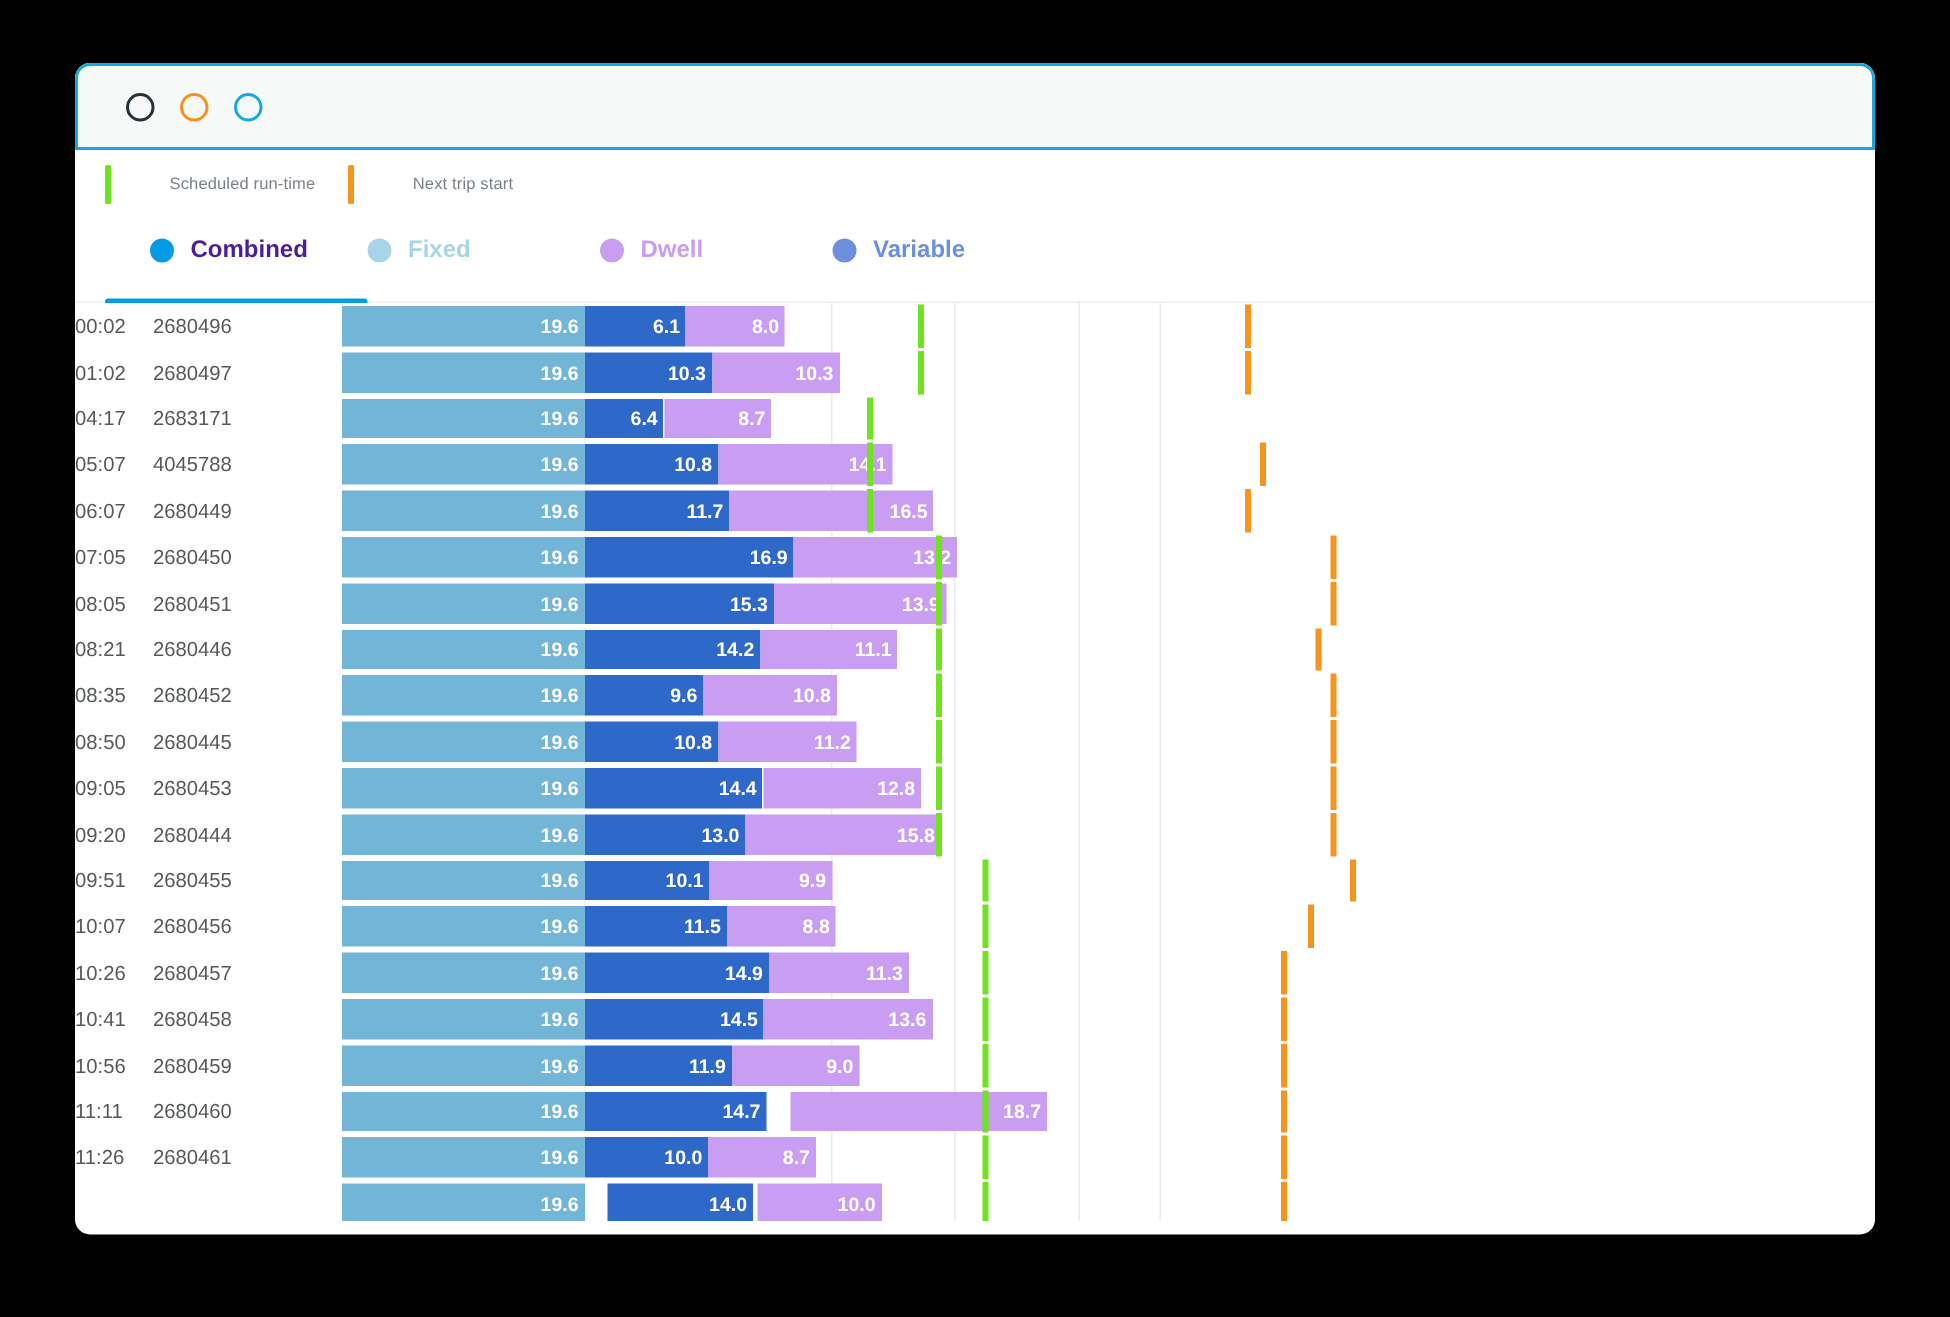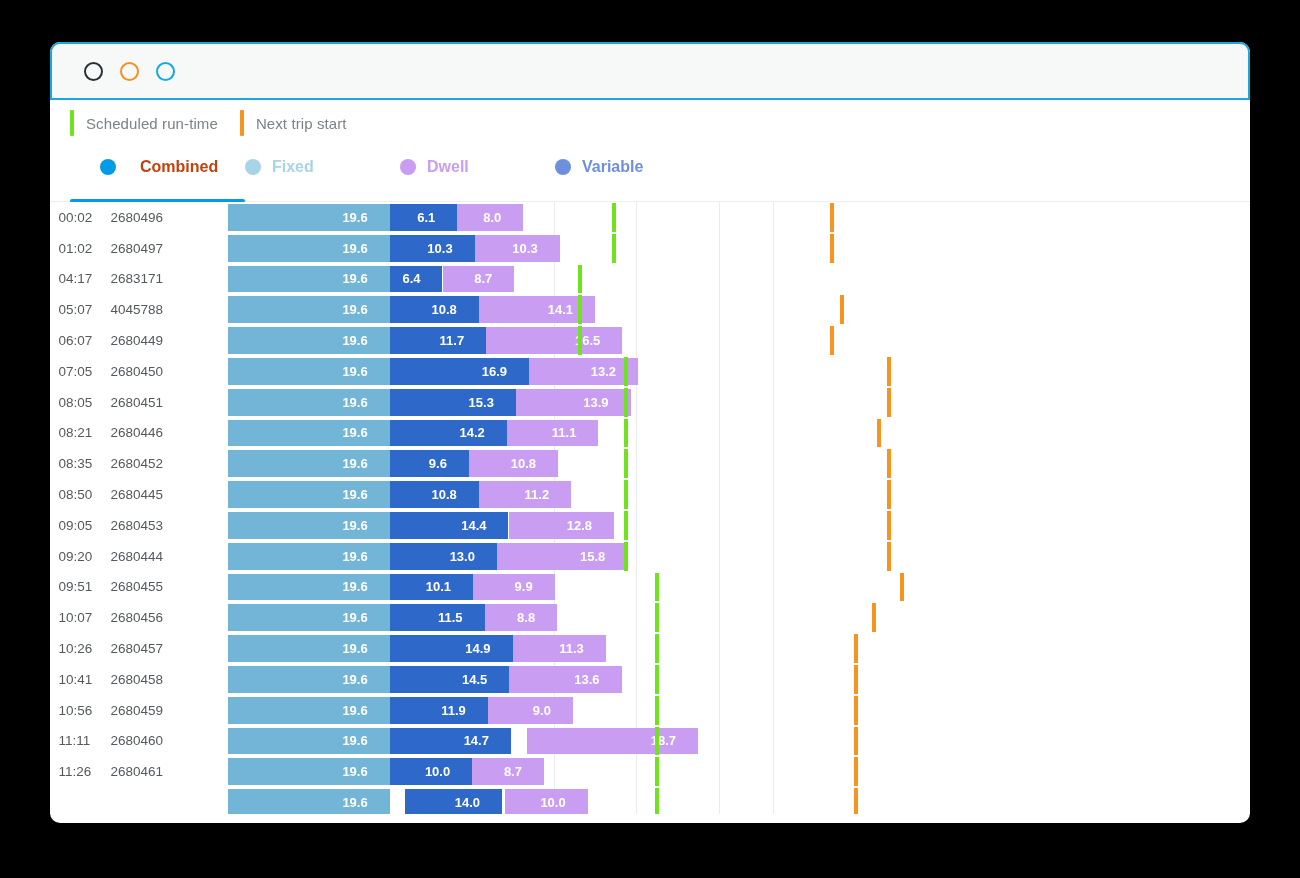--- a/index.html
+++ b/index.html
@@ -53,25 +53,26 @@
     gap: 0;
   }
   .legend-item { display:flex; align-items:center; }
   .legend-bar {
     width: 4px; height: 26px; border-radius: 1px;
     margin-right: 12px;
   }
   .legend-bar.green  { background:#6fe31d; }
   .legend-bar.orange { background:#f7941e; }
   .legend-label {
-    font-size: 15px;
+    font-size: 11px;
     color: #7b8288;
     letter-spacing: .1px;
     margin-right: 22px;
     white-space: nowrap;
+    margin-left: 27px;
   }
 
   
   .tabs {
     display: flex;
     align-items: flex-end;
     height: 56px;
     padding-left: 20px;
     border-bottom: 1.5px solid #eceff1;
     position: relative;
@@ -82,21 +83,21 @@
     height: 100%;
     padding: 0 0 14px 0;
     width: 155px;
     justify-content: flex-start;
     cursor: pointer;
     position: relative;
   }
   .tab:first-child { padding-left: 30px; width:175px; }
   .tab-dot { width: 16px; height: 16px; border-radius: 50%; flex:none; }
   .tab-label { font-size: 16px; font-weight: 700; white-space: nowrap; }
-  .tab.active .tab-label { color: #c2410c; margin-left: 13px; }
+  .tab.active .tab-label { color: #4c1d95; }
   .tab .underline {
     position:absolute; left:0; right:0; bottom:-1.5px; height: 4px;
     background: #029be5; border-radius:2px; display:none;
   }
   .tab.active .underline { display:block; }
 
   
   .chart {
     position: relative;
     height: 612px;
@@ -115,39 +116,39 @@
   .row {
     position: relative;
     height: 30.8px;
     display: flex;
     align-items: stretch;
   }
   .rowlabel {
     position: absolute;
     left: 0; top: 0;
     width: 128px; height: 100%;
-    display: flex; align-items: center; justify-content: center;
+    display: flex; align-items: center; justify-content: flex-start;
     gap: 10px;
     padding-right: 2px;
     font-size: 13.5px;
     color: #55595c;
     background:#fff;
     z-index: 5;
   }
   .rowlabel .time { width: 42px; text-align:left; }
   .rowlabel .tripid { width: 57px; text-align:left; }
   .bars {
     position: absolute;
     left: 178px; top: 2px; bottom: 2px; right: 0;
   }
   .seg {
     position: absolute;
     top: 0; bottom: 0;
     display: flex; align-items: center; justify-content: flex-end;
-    padding-right: 22px;
+    padding-right: 4px;
     color: #ffffff;
     font-size: 13px;
     font-weight: 700;
     white-space: nowrap;
     overflow: hidden;
   }
   .seg.fixed    { background:#72b5d6; }
   .seg.variable { background:#2e68c9; }
   .seg.dwell    { background:#c99df2; }
 

